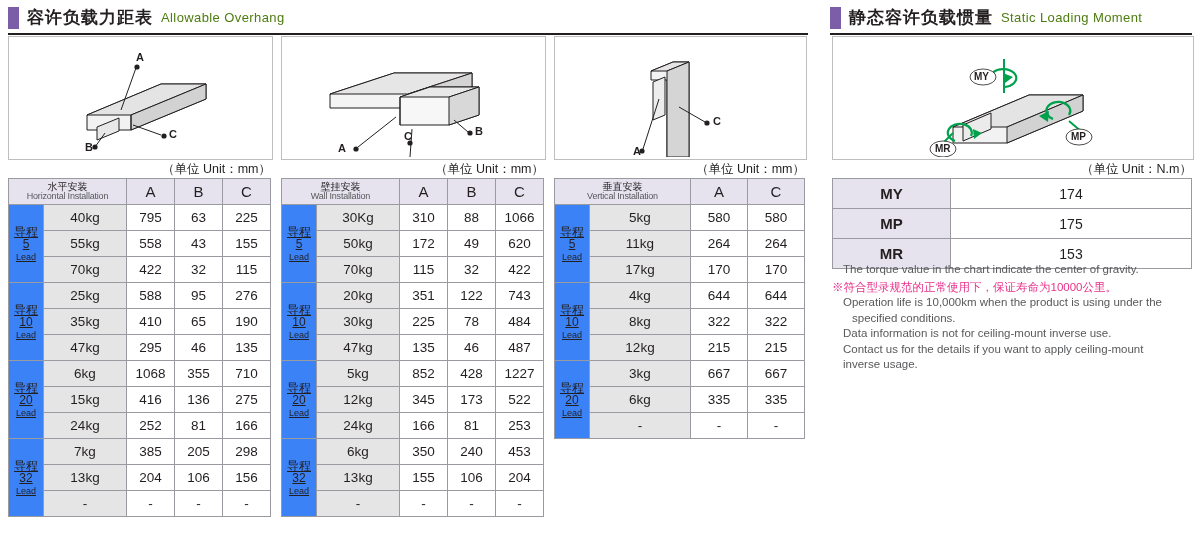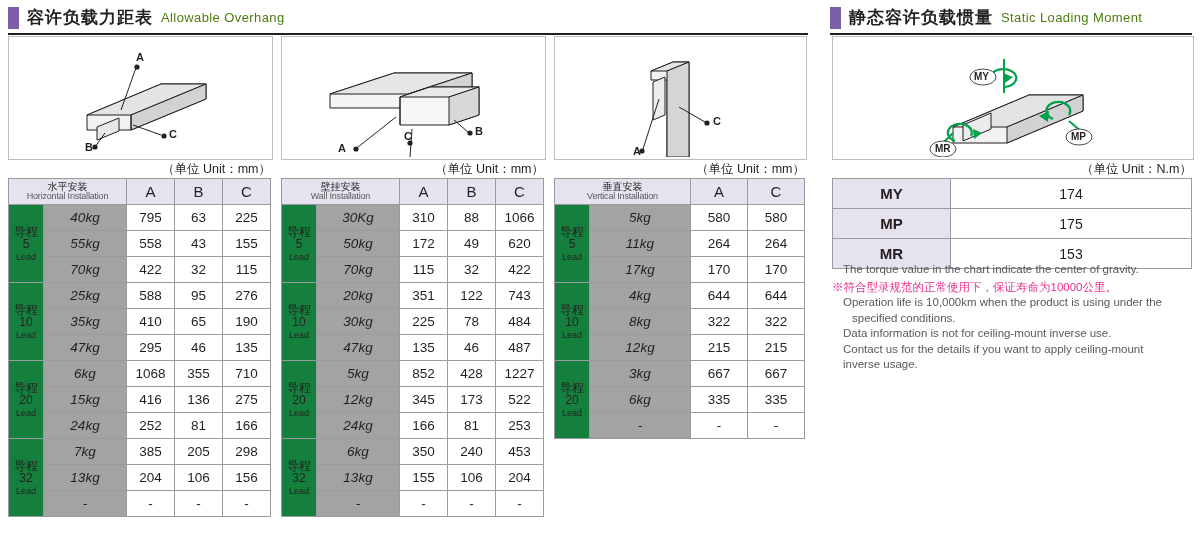--- a/index.html
+++ b/index.html
@@ -41,22 +41,22 @@
     text-align:center;
     padding:0;
     height:25px;
     font-weight:normal;
     color:#231f20;
   }
   .hdr-cn{font-size:10px;font-weight:normal;line-height:1.05;}
   .hdr-en{font-size:9px;color:#58595b;line-height:1.05;letter-spacing:-.2px;}
   th.head{background:#e6e3ef;font-size:15px;font-weight:bold;height:38px;}
   th.headname{background:#e6e3ef;height:38px;}
-  td.lead{background:#15803d;font-size:12px;font-weight:bold;line-height:1.0;width:34px;}
-  td.kg{background:#a3a3a3;font-size:13.5px;font-style:italic;}
+  td.lead{background:#3b82f6;font-size:12px;font-weight:bold;line-height:1.0;width:34px;text-decoration:underline;}
+  td.kg{background:#e5e5e5;font-size:13.5px;}
   td.val{background:#ffffff;font-size:13.5px;}
   td.dash{color:#808285;}
 
   
   table.moment{
     position:absolute;border-collapse:collapse;font-size:15px;background:#fff;
   }
   table.moment td{
     border:1px solid #9a9ba0;height:27px;text-align:center;color:#231f20;
   }

